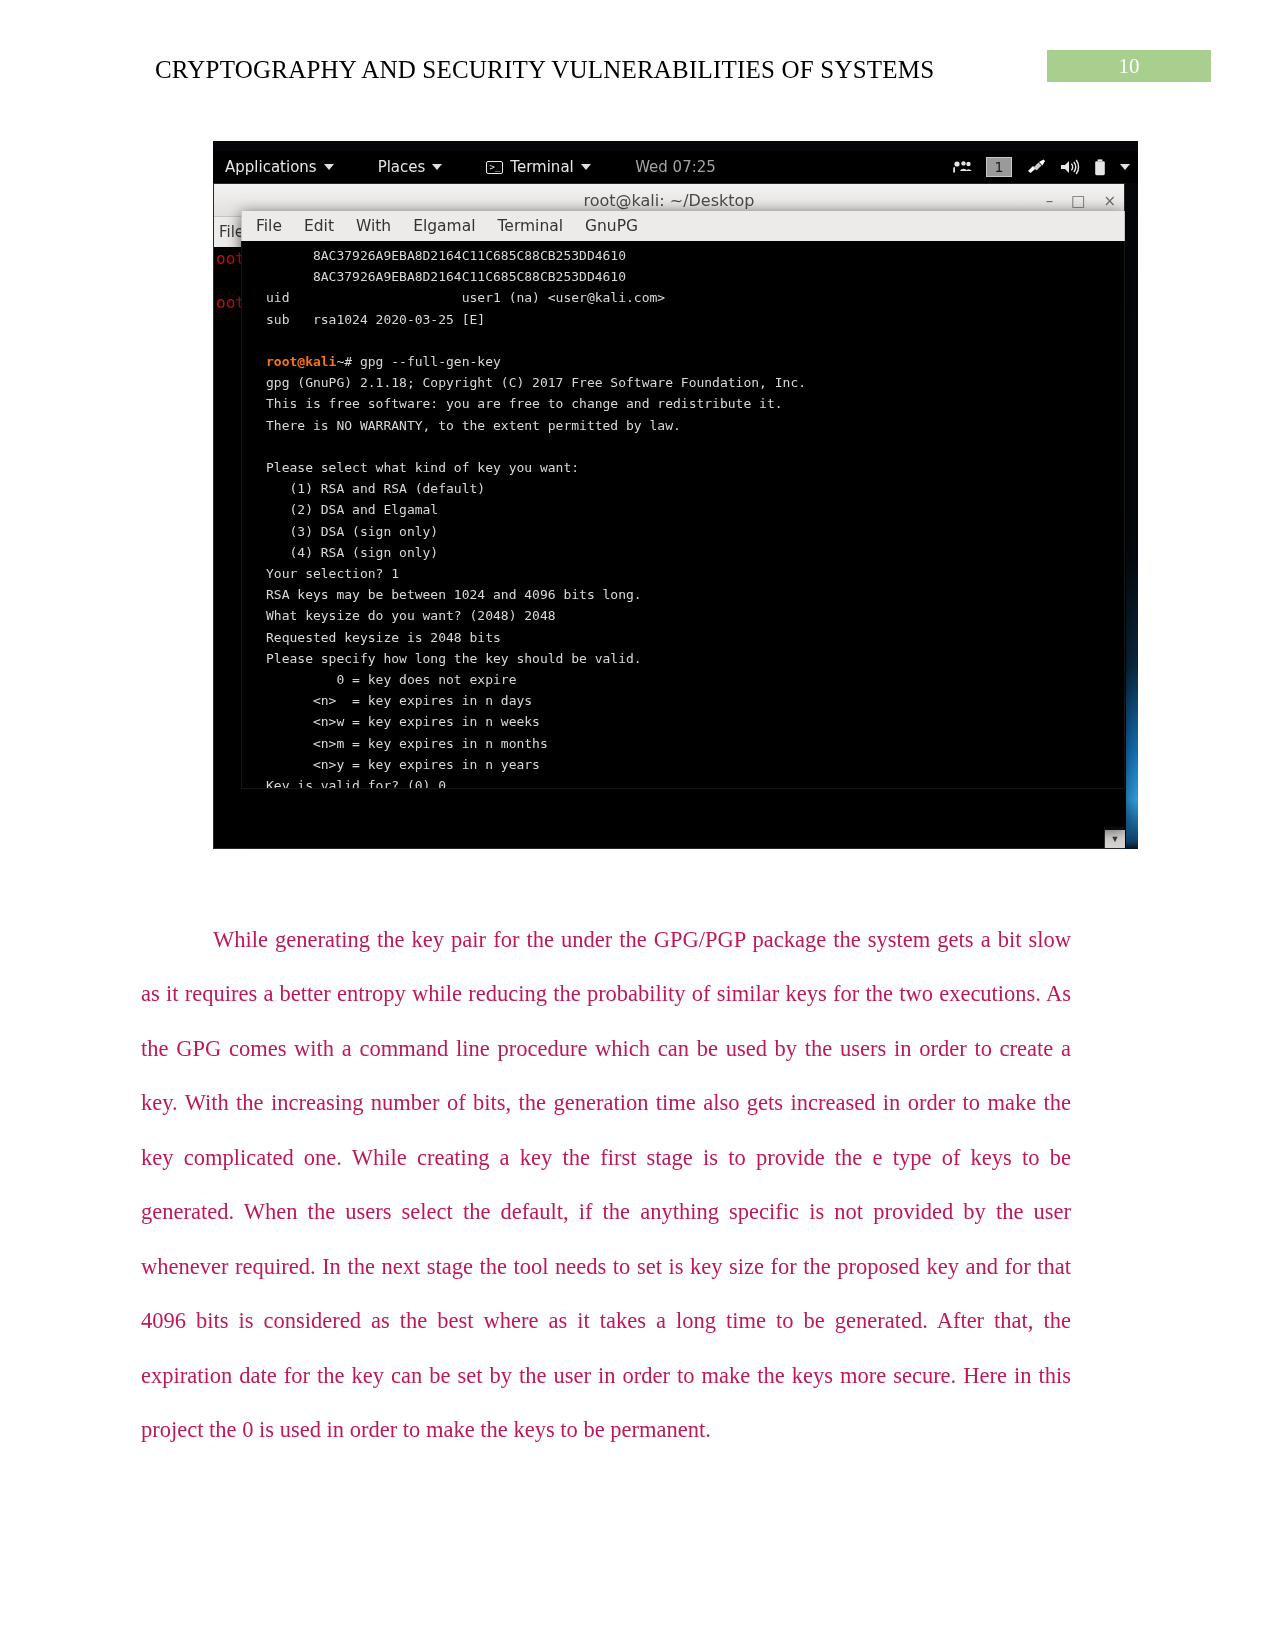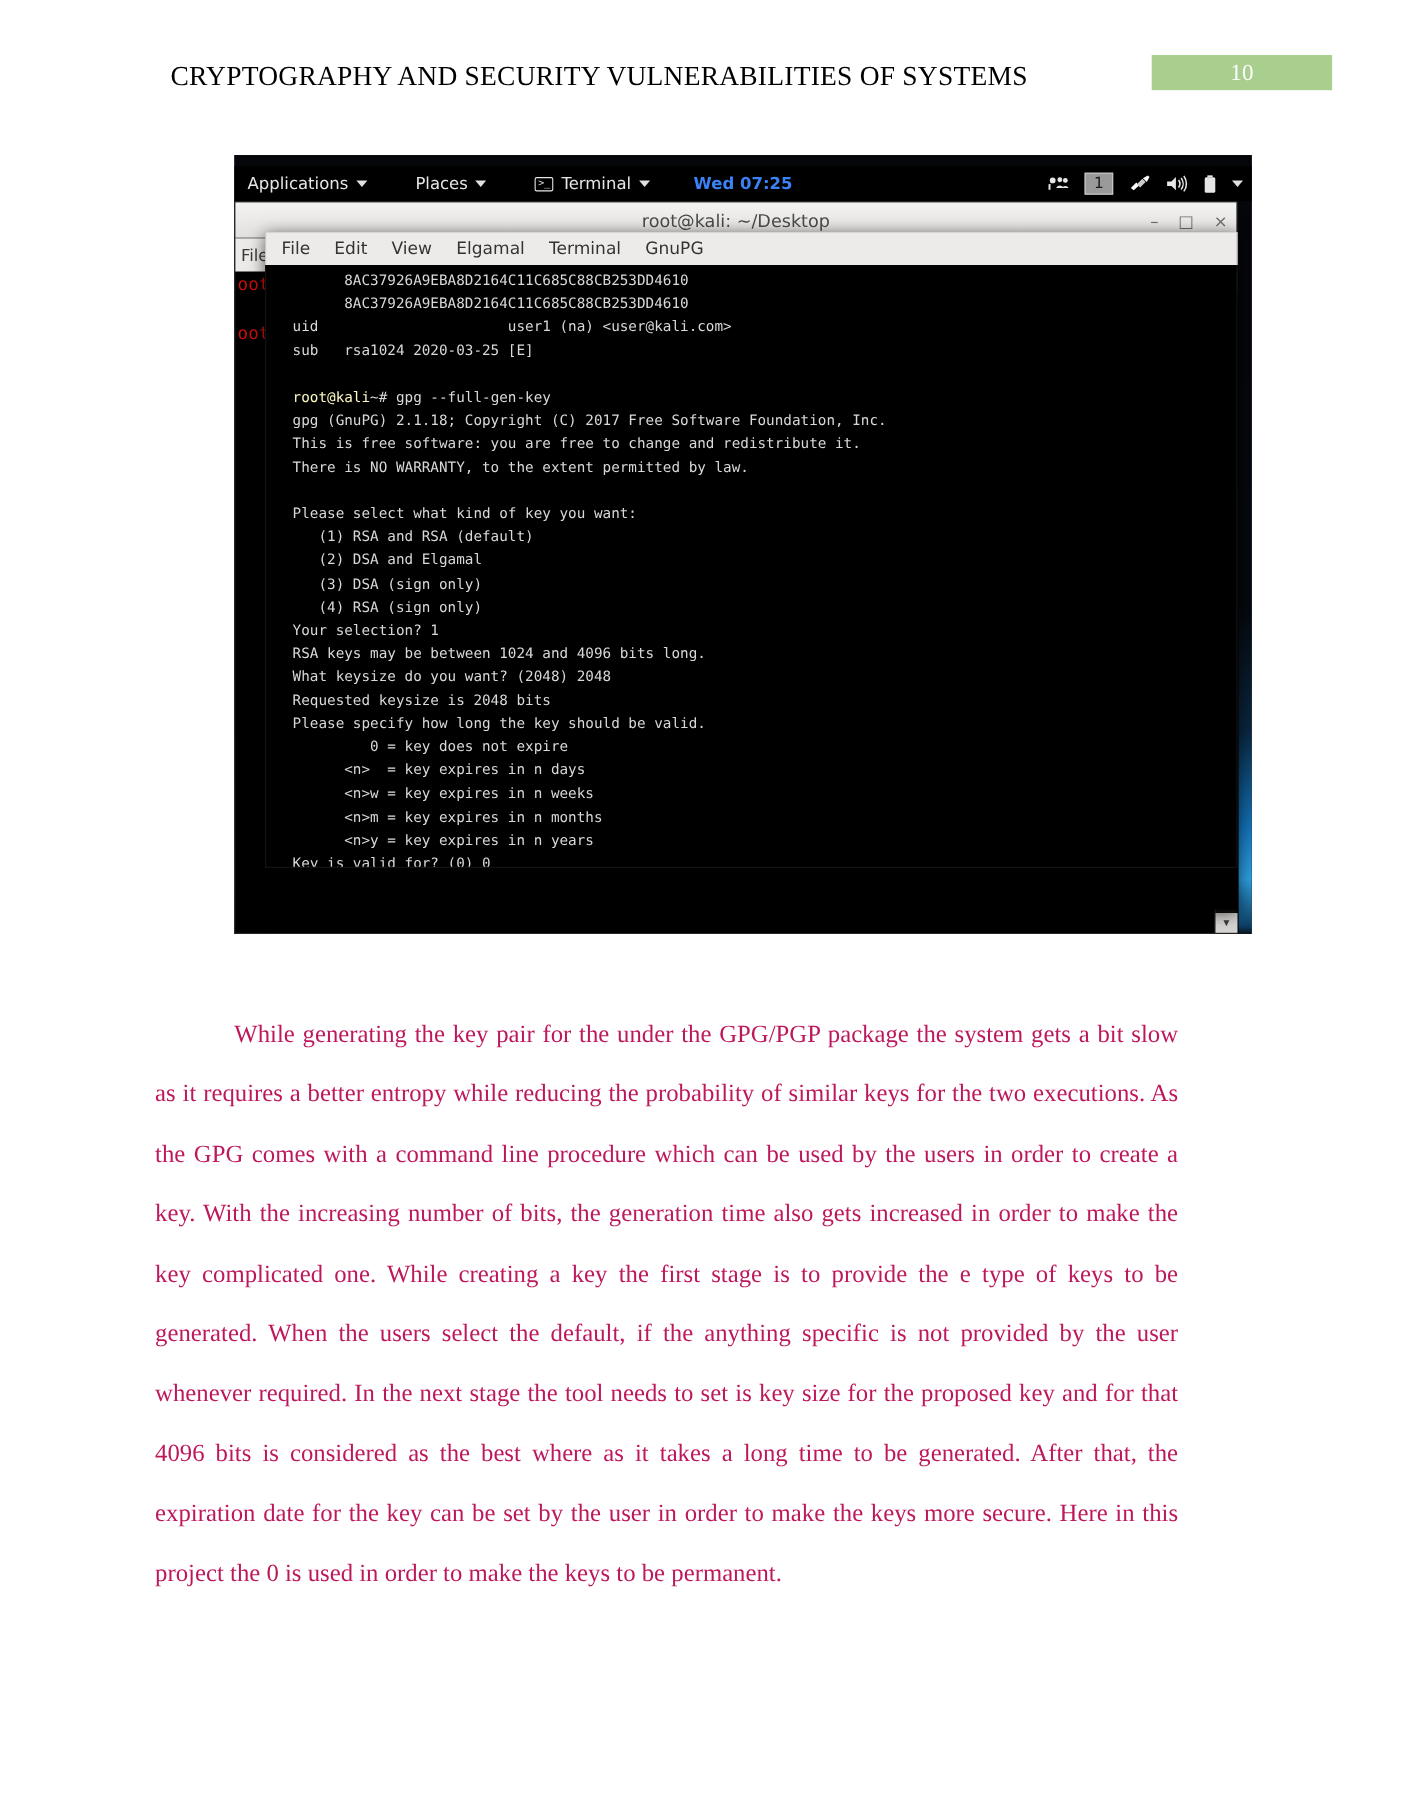--- a/index.html
+++ b/index.html
@@ -94,24 +94,23 @@
     color: #e6e6e6;
     white-space: nowrap;
   }
   .panel-item.applications { margin-left: 12px; }
   .panel-item.places { margin-left: 44px; }
   .panel-item.terminal { margin-left: 44px; }
   .panel-clock {
     position: absolute;
     left: 50%;
     transform: translateX(-50%);
-    color: #3b82f6;
+    color: #a3a3a3;
     font-size: 15px;
     white-space: nowrap;
-    font-weight: bold;
   }
   .caret {
     width: 0; height: 0;
     border-left: 5px solid transparent;
     border-right: 5px solid transparent;
     border-top: 6px solid #e0e0e0;
     display: inline-block;
   }
   .term-glyph {
     width: 17px; height: 13px;
@@ -309,21 +308,21 @@
     border: 1px solid #151515;
     border-top: none;
     padding: 4px 0 0 24px;
     font-family: "DejaVu Sans Mono", monospace;
     font-size: 13px;
     line-height: 21.2px;
     color: #d8d8d8;
     overflow: hidden;
     white-space: pre;
   }
-  .term-body .prompt-user { color: #fef9c3; font-weight: normal; }
+  .term-body .prompt-user { color: #f97316; font-weight: bold; }
   .term-line { white-space: pre; }
   .term-line.blank { height: 21.2px; }
 
   
   .body-copy {
     position: absolute;
     left: 141px;
     top: 890px;
     width: 930px;
     font-size: 22.5px;
@@ -419,21 +418,21 @@
       <div class="sb-arrow up">▲</div>
       <div class="sb-thumb"></div>
       <div class="sb-arrow down">▼</div>
     </div>
   </div>
 
   <div class="window-front">
     <div class="menubar-front">
       <span>File</span>
       <span>Edit</span>
-      <span>View</span>
+      <span>With</span>
       <span>Elgamal</span>
       <span>Terminal</span>
       <span>GnuPG</span>
     </div>
     <div class="term-body" id="term-body"><div class="term-line">      8AC37926A9EBA8D2164C11C685C88CB253DD4610</div><div class="term-line">      8AC37926A9EBA8D2164C11C685C88CB253DD4610</div><div class="term-line">uid                      user1 (na) &lt;user@kali.com&gt;</div><div class="term-line">sub   rsa1024 2020-03-25 [E]</div><div class="term-line blank"></div><div class="term-line"><span class="prompt-user">root@kali</span>~# gpg --full-gen-key</div><div class="term-line">gpg (GnuPG) 2.1.18; Copyright (C) 2017 Free Software Foundation, Inc.</div><div class="term-line">This is free software: you are free to change and redistribute it.</div><div class="term-line">There is NO WARRANTY, to the extent permitted by law.</div><div class="term-line blank"></div><div class="term-line">Please select what kind of key you want:</div><div class="term-line">   (1) RSA and RSA (default)</div><div class="term-line">   (2) DSA and Elgamal</div><div class="term-line">   (3) DSA (sign only)</div><div class="term-line">   (4) RSA (sign only)</div><div class="term-line">Your selection? 1</div><div class="term-line">RSA keys may be between 1024 and 4096 bits long.</div><div class="term-line">What keysize do you want? (2048) 2048</div><div class="term-line">Requested keysize is 2048 bits</div><div class="term-line">Please specify how long the key should be valid.</div><div class="term-line">         0 = key does not expire</div><div class="term-line">      &lt;n&gt;  = key expires in n days</div><div class="term-line">      &lt;n&gt;w = key expires in n weeks</div><div class="term-line">      &lt;n&gt;m = key expires in n months</div><div class="term-line">      &lt;n&gt;y = key expires in n years</div><div class="term-line">Key is valid for? (0) 0</div></div>
   </div>
 </div>
 
 <p class="body-copy">While generating the key pair for the under the GPG/PGP package the system gets a bit slow as it requires a better entropy while reducing the probability of similar keys for the two executions. As the GPG comes with a command line procedure which can be used by the users in order to create a key. With the increasing number of bits, the generation time also gets increased in order to make the key complicated one. While creating a key the first stage is to provide the e type of keys to be generated.  When the users select the default, if the anything specific is not provided by the user whenever required.  In the next stage the tool needs to set is key size for the proposed key and for that 4096 bits is considered as the best where as it takes a long time to be generated. After that, the expiration date for the key can be set by the user in order to make the keys more secure.  Here in this project the 0 is used in order to make the keys to be permanent.</p>
 

